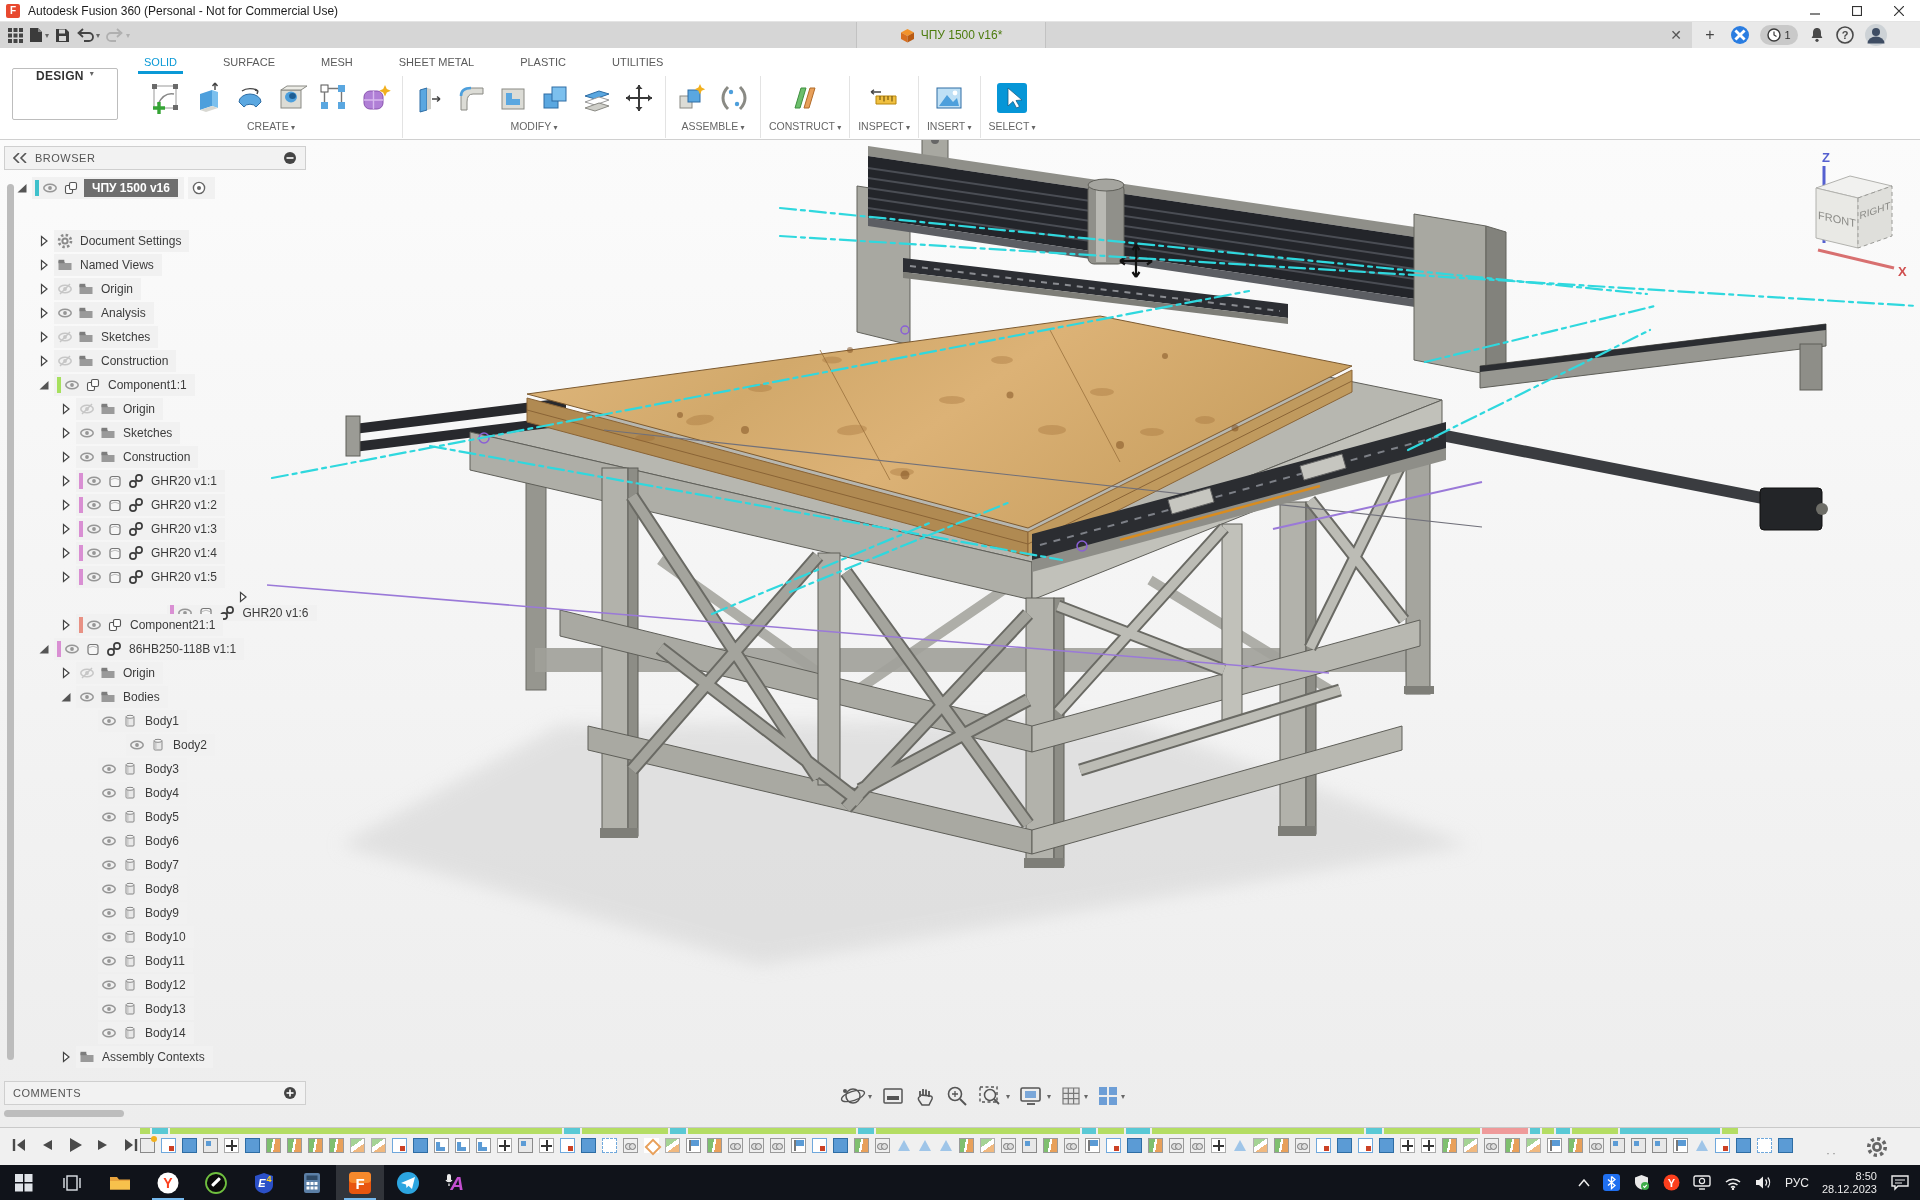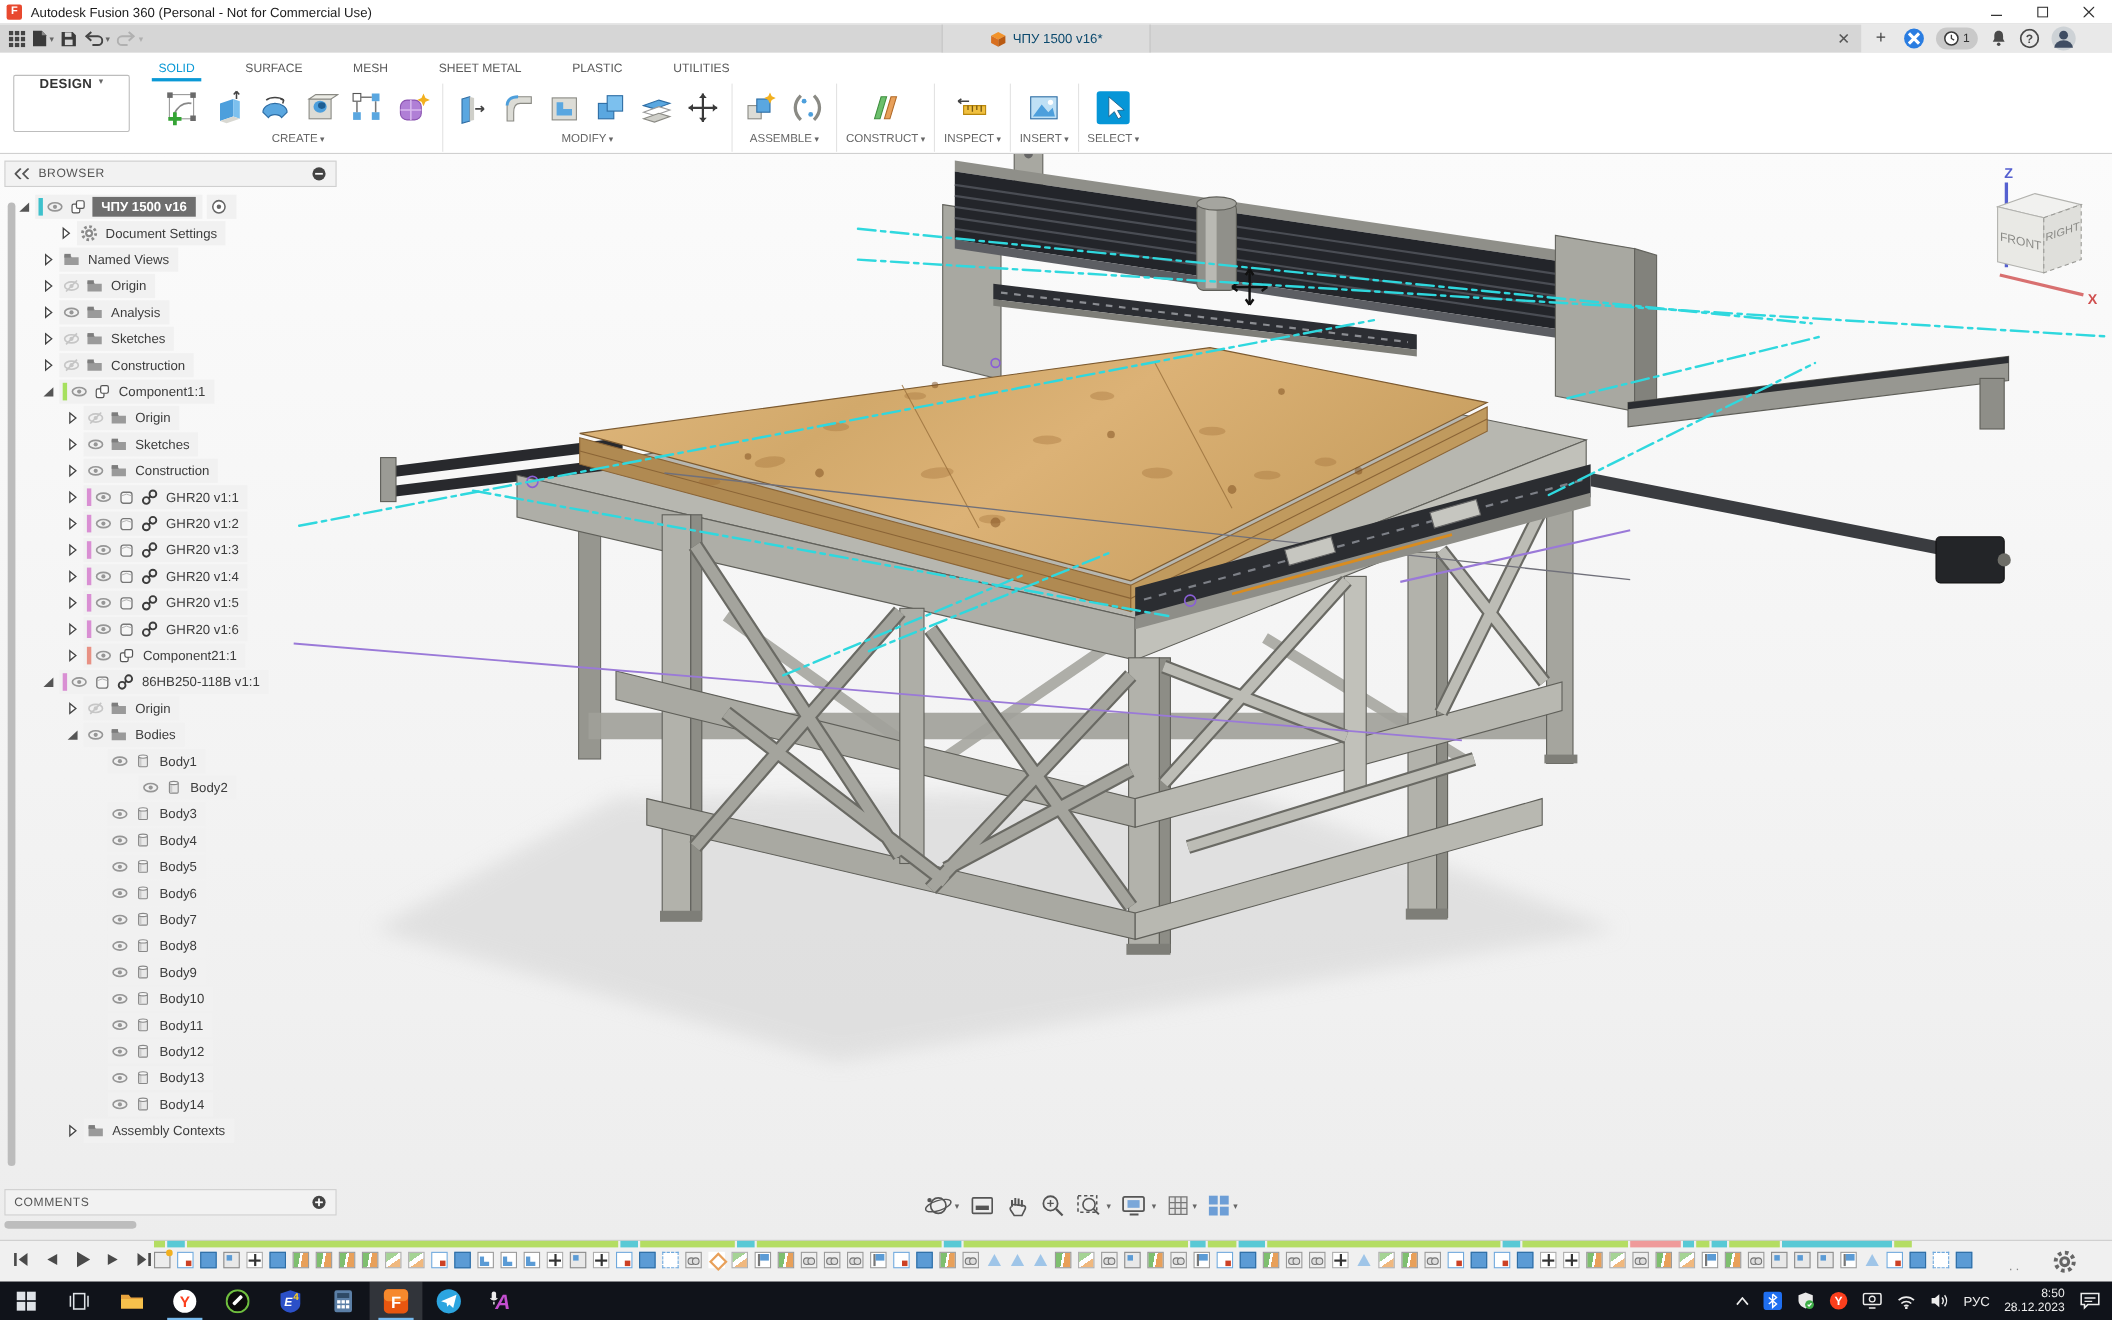--- a/index.html
+++ b/index.html
@@ -10,21 +10,21 @@
   #apptitle{font-size:12px;color:#1c1c1c}
   #winbtns{margin-left:auto;display:flex}
   .wbtn{width:42px;height:22px;display:flex;align-items:center;justify-content:center}
   
   #strip{position:absolute;left:0;top:22px;width:1920px;height:26px;background:#d6d6d6;z-index:40}
   #qat{position:absolute;left:4px;top:0;height:26px;display:flex;align-items:center;gap:6px;padding-left:4px}
   .qbtn{display:flex;align-items:center;color:#444;font-size:15px}
   .qbtn svg{display:block}
   .caret{font-size:8px;color:#666;margin-left:2px}
   .disabled{color:#b0b0b0!important}
-  #doctab{position:absolute;left:856px;top:0;width:190px;height:26px;background:#dcdcdc;border-left:1px solid #c2c2c2;border-right:1px solid #c2c2c2;display:flex;align-items:center;justify-content:center;gap:6px;font-size:12px;color:#0c4a6e}
+  #doctab{position:absolute;left:856px;top:0;width:190px;height:26px;background:#dcdcdc;border-left:1px solid #c2c2c2;border-right:1px solid #c2c2c2;display:flex;align-items:center;justify-content:center;gap:6px;font-size:12px;color:#4d7c0f}
   #tabclose{position:absolute;left:1662px;top:0;width:28px;height:26px;display:flex;align-items:center;justify-content:center;color:#555;font-size:14px}
   #striptools{position:absolute;left:1692px;top:0;width:228px;height:26px;background:#e9e9e9;display:flex;align-items:center;gap:10px;padding:0 8px}
   #plusbtn{font-size:16px;color:#444;width:20px;text-align:center}
   #clockchip{width:38px;height:20px;background:#c9c9c9;border-radius:10px;display:flex;align-items:center;justify-content:center;gap:3px;font-size:11px;color:#333}
   
   #ribbon{position:absolute;left:0;top:48px;width:1920px;height:92px;background:#fff;border-bottom:1px solid #d0d0d0;z-index:40}
   #designbox{position:absolute;left:12px;top:20px;width:106px;height:52px;border:1px solid #bdbdbd;border-radius:2px;background:#fff;display:flex;align-items:flex-start;justify-content:center;font-size:12px;color:#333;font-weight:bold;letter-spacing:.3px}
   #rtabs{position:absolute;left:140px;top:0;height:28px;display:flex;align-items:center;gap:38px;font-size:11px;font-weight:normal;color:#5a5a5a}
   .rtab{padding:6px 4px;position:relative}
   .rtab.active{color:#0a99d6}
@@ -631,21 +631,21 @@
             <use href="#s-comp"></use>
           </svg>
           <span class="lbl rootlbl">ЧПУ 1500 v16</span>
         </span>
         <span class="chip">
           <svg class="ti" viewBox="0 0 16 16">
             <use href="#s-target"></use>
           </svg>
         </span>
       </div>
-      <div class="trow" style="padding-left: 52px;">
+      <div class="trow" style="padding-left: 36px; margin-top: 29px;">
         <svg class="ti" viewBox="0 0 16 16">
           <use href="#s-tri-c"></use>
         </svg>
         <span class="chip">
           <svg class="ti" viewBox="0 0 16 16">
             <use href="#s-gear"></use>
           </svg>
           <span class="lbl">Document Settings</span>
         </span>
       </div>
@@ -856,21 +856,21 @@
           </svg>
           <svg class="ti" viewBox="0 0 16 16">
             <use href="#s-cube"></use>
           </svg>
           <svg class="ti" viewBox="0 0 16 16">
             <use href="#s-link"></use>
           </svg>
           <span class="lbl">GHR20 v1:5</span>
         </span>
       </div>
-      <div class="trow" style="padding-left: 58px;">
+      <div class="trow" style="padding-left: 58px; flex-direction: column;">
         <svg class="ti" viewBox="0 0 16 16">
           <use href="#s-tri-c"></use>
         </svg>
         <span class="chip">
           <i class="cbar" style="background:#d98fd3"></i>
           <svg class="ti" viewBox="0 0 16 16">
             <use href="#s-eye"></use>
           </svg>
           <svg class="ti" viewBox="0 0 16 16">
             <use href="#s-cube"></use>

